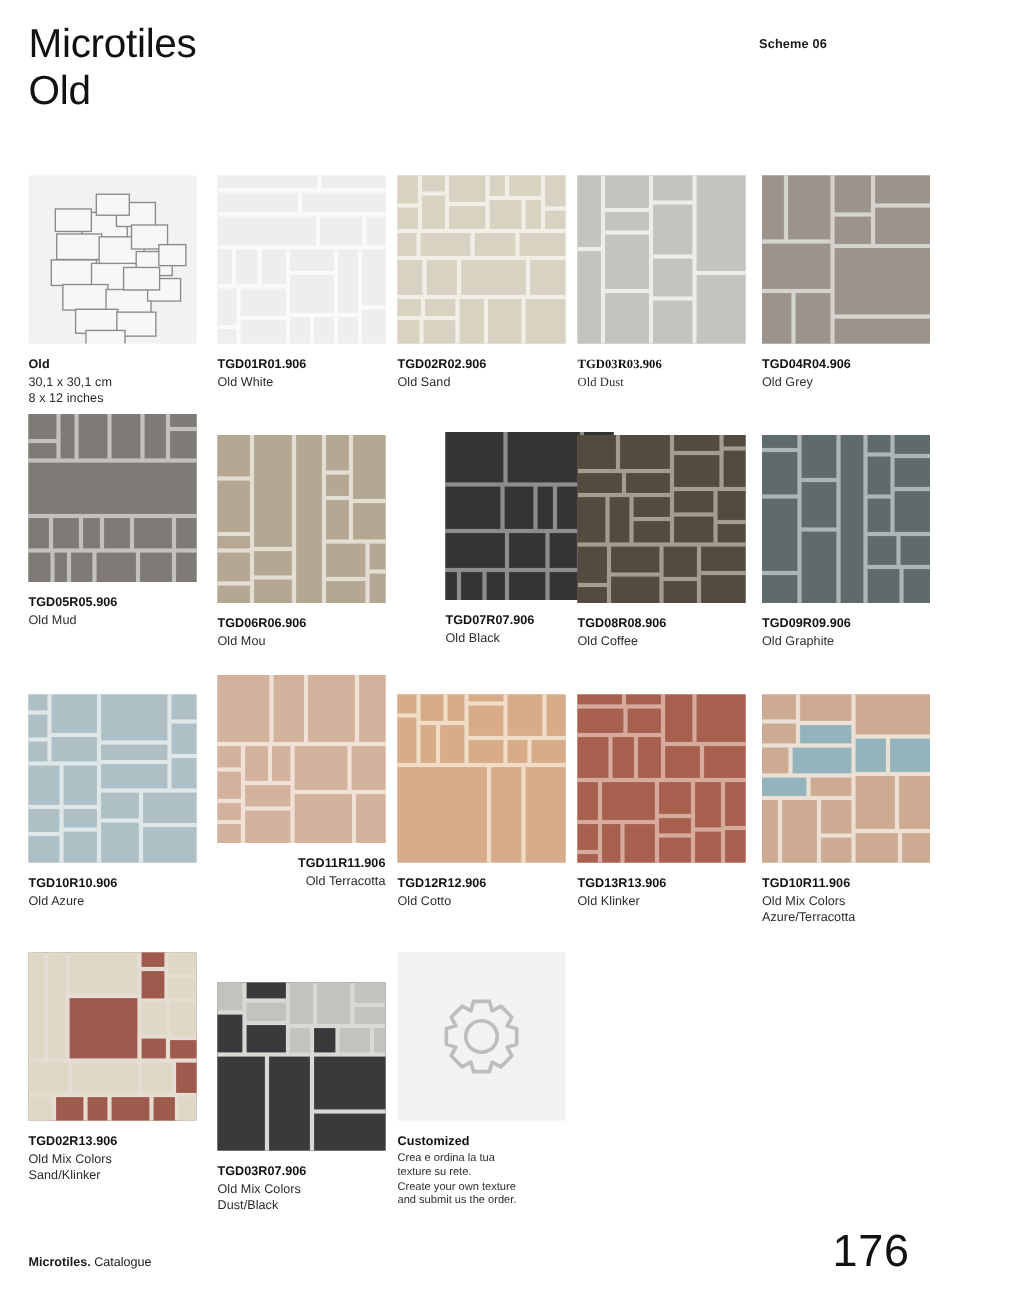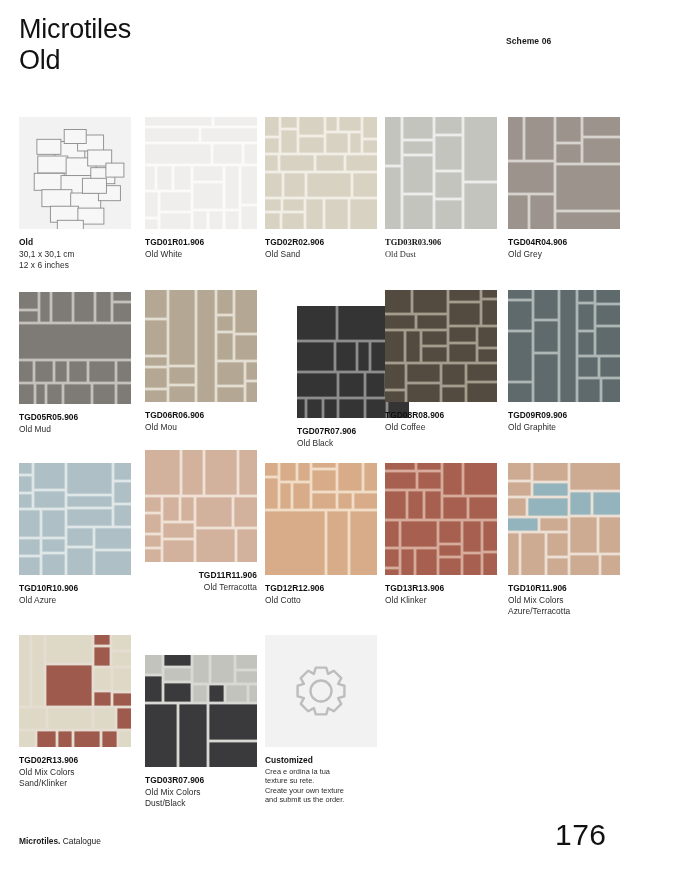--- a/index.html
+++ b/index.html
@@ -26,21 +26,20 @@
     color: #111;
   }
   .scheme-label {
     position: absolute;
     left: 506px;
     top: 24px;
     font-size: 8.5px;
     font-weight: 700;
     color: #1a1a1a;
     letter-spacing: 0.1px;
-    margin-top: 12px;
   }
 
   
   .grid { position: absolute; left: 0; top: 0; width: 677px; height: 871px; }
 
   .cell { position: absolute; width: 112px; }
   .swatch {
     width: 112px;
     height: 112px;
     display: block;
@@ -125,21 +124,21 @@
               <rect x="86.9" y="46.1" width="18" height="14" fill="#f7f7f7" stroke="#8a8a8a" stroke-width="0.9"></rect>
               <rect x="17.9" y="22.3" width="24" height="15" fill="#f7f7f7" stroke="#8a8a8a" stroke-width="0.9"></rect>
               <rect x="63.4" y="61.3" width="24" height="15" fill="#f7f7f7" stroke="#8a8a8a" stroke-width="0.9"></rect>
               <rect x="38.3" y="103.3" width="26" height="15" fill="#f7f7f7" stroke="#8a8a8a" stroke-width="0.9"></rect>
             </g>
     </svg>
         </div>
         <div class="caption">
           <div class="cap-code">Old</div>
           <div class="cap-name">30,1 x 30,1 cm</div>
-          <div class="cap-name">12 x 6 inches</div>
+          <div class="cap-name">8 x 12 inches</div>
         </div>
       </div>
       <div class="cell" style="left: 145px; top: 117px;">
         <div class="swatch" style="background: rgb(240, 238, 236);">
           <svg viewBox="0 0 112 112" xmlns="http://www.w3.org/2000/svg">
       <rect width="112" height="112" fill="#fbfafa"></rect>
       <g>
               <rect x="-4.6" y="-4.6" width="71.2" height="13.2" fill="#f0eeec"></rect>
               <rect x="69.4" y="-4.6" width="47.2" height="13.2" fill="#f0eeec"></rect>
               <rect x="-4.6" y="11.4" width="58.2" height="13.2" fill="#f0eeec"></rect>
@@ -252,21 +251,21 @@
               <rect x="48.4" y="48.4" width="68.2" height="44.2" fill="#9b938c"></rect>
               <rect x="48.4" y="95.4" width="68.2" height="21.2" fill="#9b938c"></rect>
             </g>
     </svg>
         </div>
         <div class="caption">
           <div class="cap-code">TGD04R04.906</div>
           <div class="cap-name">Old Grey</div>
         </div>
       </div>
-      <div class="cell" style="left: 19px; top: 292px;">
+      <div class="cell" style="left: 19px; top: 276px;">
         <div class="swatch" style="background: rgb(126, 123, 118);">
           <svg viewBox="0 0 112 112" xmlns="http://www.w3.org/2000/svg">
       <rect width="112" height="112" fill="#c3c1bd"></rect>
       <g>
               <rect x="-4.6" y="-4.6" width="23.2" height="21.2" fill="#7e7b76"></rect>
               <rect x="-4.6" y="19.4" width="23.2" height="10.2" fill="#7e7b76"></rect>
               <rect x="21.4" y="-4.6" width="9.2" height="34.2" fill="#7e7b76"></rect>
               <rect x="33.4" y="-4.6" width="19.2" height="34.2" fill="#7e7b76"></rect>
               <rect x="55.4" y="-4.6" width="19.2" height="34.2" fill="#7e7b76"></rect>
               <rect x="77.4" y="-4.6" width="14.2" height="34.2" fill="#7e7b76"></rect>
@@ -317,21 +316,21 @@
               <rect x="101.4" y="72.4" width="15.2" height="17.2" fill="#b4a794"></rect>
               <rect x="101.4" y="92.4" width="15.2" height="24.2" fill="#b4a794"></rect>
             </g>
     </svg>
         </div>
         <div class="caption">
           <div class="cap-code">TGD06R06.906</div>
           <div class="cap-name">Old Mou</div>
         </div>
       </div>
-      <div class="cell" style="left: 265px; top: 306px; padding-left: 32px;">
+      <div class="cell" style="left: 265px; top: 288px; padding-left: 32px;">
         <div class="swatch" style="background: rgb(52, 52, 52);">
           <svg viewBox="0 0 112 112" xmlns="http://www.w3.org/2000/svg">
       <rect width="112" height="112" fill="#8d8d8d"></rect>
       <g>
               <rect x="-4.6" y="-4.6" width="43.2" height="38.2" fill="#343434"></rect>
               <rect x="41.4" y="-4.6" width="48.2" height="38.2" fill="#343434"></rect>
               <rect x="92.4" y="-4.6" width="24.2" height="38.2" fill="#343434"></rect>
               <rect x="-4.6" y="36.4" width="41.2" height="28.2" fill="#343434"></rect>
               <rect x="39.4" y="36.4" width="19.2" height="28.2" fill="#343434"></rect>
               <rect x="61.4" y="36.4" width="10.2" height="28.2" fill="#343434"></rect>

